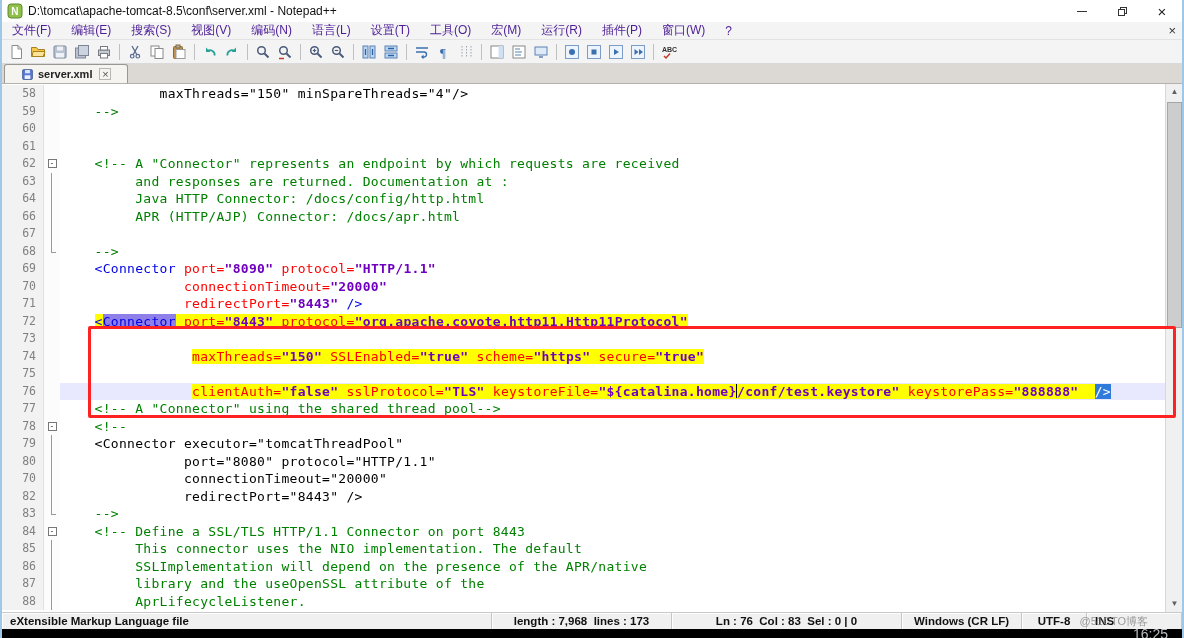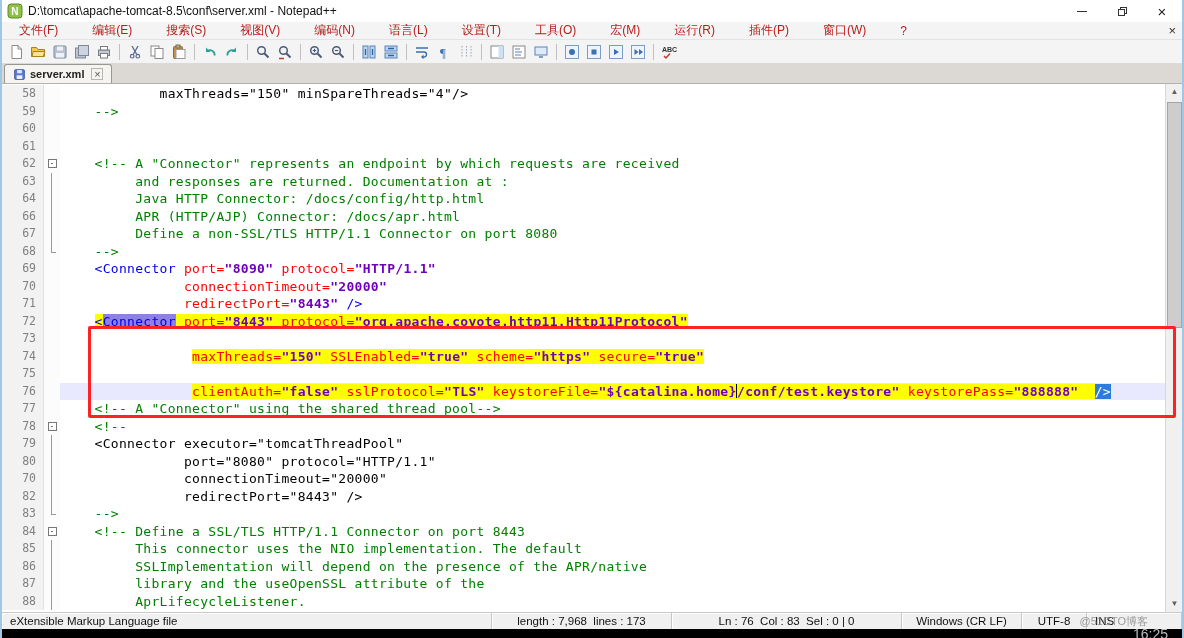--- a/index.html
+++ b/index.html
@@ -20,36 +20,36 @@
   .restore-glyph { position:relative; width:9px; height:9px; display:inline-block; }
   .restore-glyph i { position:absolute; border:1.2px solid #333; background:#fff; }
   .restore-glyph i:nth-child(1){ width:7px;height:7px; right:0; top:0; }
   .restore-glyph i:nth-child(2){ width:7px;height:7px; left:0; bottom:0; }
   .close-glyph { font-size:15px; line-height:15px; }
 
   
   .menubar { height:18px; background:#f4f4f4; display:flex; align-items:center;
              font-size:12px; position:relative; border-bottom:1px solid #e3e3e3; }
   .menu-items { display:flex; height:100%; align-items:center; }
-  .menu-item { padding:0 17px; height:100%; display:flex; align-items:center; color:#b91c1c; cursor:default; }
+  .menu-item { padding:0 10px; height:100%; display:flex; align-items:center; color:#4c1d95; cursor:default; }
   .menubar-close { position:absolute; right:6px; top:0; font-size:13px; color:#333;
                    background:none; border:none; line-height:18px; }
 
   
   .toolbar { height:24px; background:#f4f4f4; display:flex; align-items:center;
              padding-left:3px; border-bottom:1px solid #dadada; }
   .tbtn { width:20px; height:20px; margin:0 1px; background:transparent; border:1px solid transparent;
           display:flex; align-items:center; justify-content:center; padding:1px; }
   .tbtn svg { width:16px; height:16px; display:block; }
   .tsep { width:1px; height:16px; background:#c0c0c0; margin:0 4px; }
 
   
   .tabbar { height:20px; background:#dcd9d5; display:flex; align-items:flex-end;
             padding-left:2px; border-bottom:1px solid #b5b2ae; }
-  .tab { display:inline-flex; align-items:center; gap:4px; height:19px; padding:0 8px;
+  .tab { display:inline-flex; align-items:center; gap:4px; height:19px; padding:0 16px;
          background:#f6f4f1; border:1px solid #9a9793; border-bottom:none;
          border-radius:3px 3px 0 0; font-size:11px; font-weight:bold; color:#222; }
   .tab svg { width:13px; height:13px; }
   .tab-close { font-size:11px; color:#555; background:none; border:1px solid #b9b6b2;
                width:12px; height:12px; line-height:9px; padding:0; margin-left:3px; }
 
   
   :root { --tag:#0000e6; --attr:#ff0000; --val:#7000c0; --com:#008000;
           --hl:#ffff00; --sw:#8f7fe8; --curline:#e8e8ff; --selb:#2f7bdb; }
   .editor { position:relative; height:528px; background:#fff; overflow:hidden; }
@@ -86,21 +86,21 @@
   .sbtn { position:absolute; left:0; width:17px; height:16px; background:#f0f0f0; border:none;
           color:#606060; font-size:8px; line-height:16px; text-align:center; padding:0; }
   .sbtn.up { top:0; } .sbtn.down { bottom:0; }
   .sthumb { position:absolute; left:1px; top:18px; width:15px; height:226px;
             background:#cdcdcd; border:1px solid #a6a6a6; }
 
   
   .statusbar { position:relative; height:17px; background:#f0f0f0; display:flex;
                font-size:11.5px; color:#111; border-top:1px solid #c9c9c9; }
   .sseg { display:flex; align-items:center; padding:0 8px; white-space:pre;
-          border-right:1px solid #c6c6c6; box-shadow:inset 1px 1px 0 #fdfdfd; overflow:hidden; }
+          border-right:1px solid #c6c6c6; box-shadow:inset 1px 1px 0 #fdfdfd; overflow:hidden;font-weight:bold; }
   .sseg.flex { flex:1; }
   .sseg.w180 { width:180px; justify-content:center; }
   .sseg.w230 { width:230px; justify-content:center; }
   .sseg.w120 { width:120px; justify-content:center; }
   .sseg.w65  { width:65px;  justify-content:center; }
   .sseg.w95  { width:95px; }
   .watermark { position:absolute; right:34px; top:1px; font-size:11px; color:#8a8a8a;
                opacity:.85; z-index:10; pointer-events:none; }
 
   
@@ -390,21 +390,21 @@
           <span class="code"><span>         </span><span class="com">Java HTTP Connector: /docs/config/http.html</span></span>
         </div>
         <div class="line">
           <span class="ln">66</span>
           <span class="fold flmid"></span>
           <span class="code"><span>         </span><span class="com">APR (HTTP/AJP) Connector: /docs/apr.html</span></span>
         </div>
         <div class="line">
           <span class="ln">67</span>
           <span class="fold flmid"></span>
-          <span class="code"><span>         </span><span class="com">Define a non-SSL/TLS HTTP/1.1 Connector on port 8080</span></span>
+          <span class="code"><span>         </span></span>
         </div>
         <div class="line">
           <span class="ln">68</span>
           <span class="fold flend"></span>
           <span class="code"><span>    </span><span class="com">--&gt;</span></span>
         </div>
         <div class="line">
           <span class="ln">69</span>
           <span class="fold"></span>
           <span class="code"><span>    </span><span class="tag">&lt;Connector</span><span> </span><span class="attr">port=</span><span class="val">"8090"</span><span> </span><span class="attr">protocol=</span><span class="val">"HTTP/1.1"</span></span>

